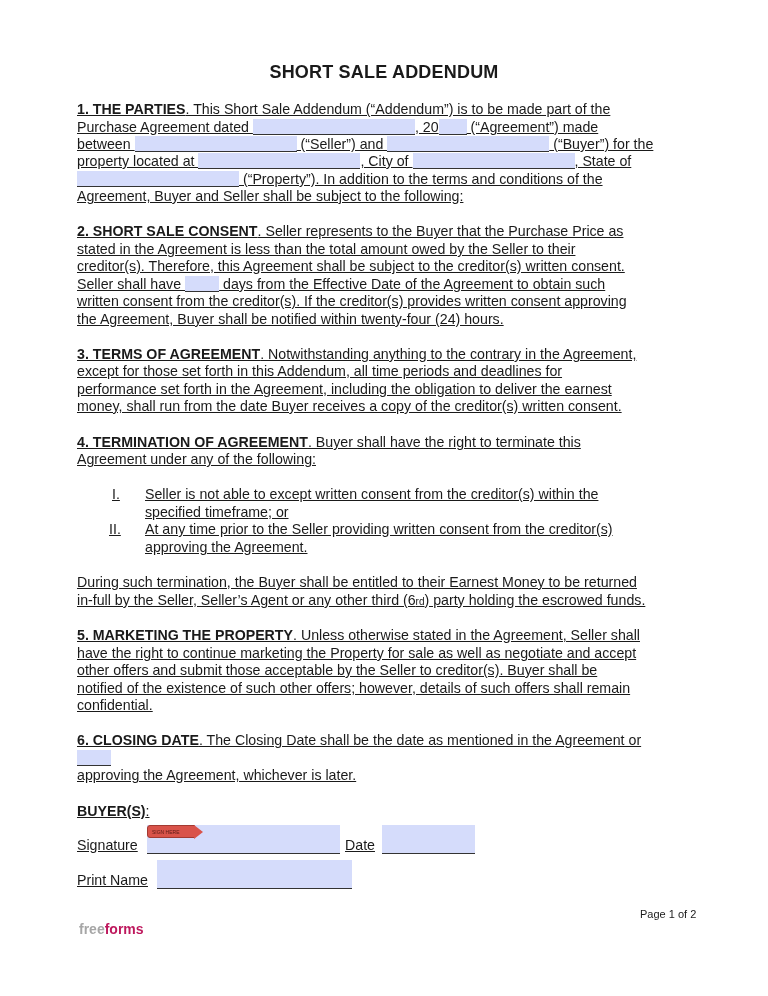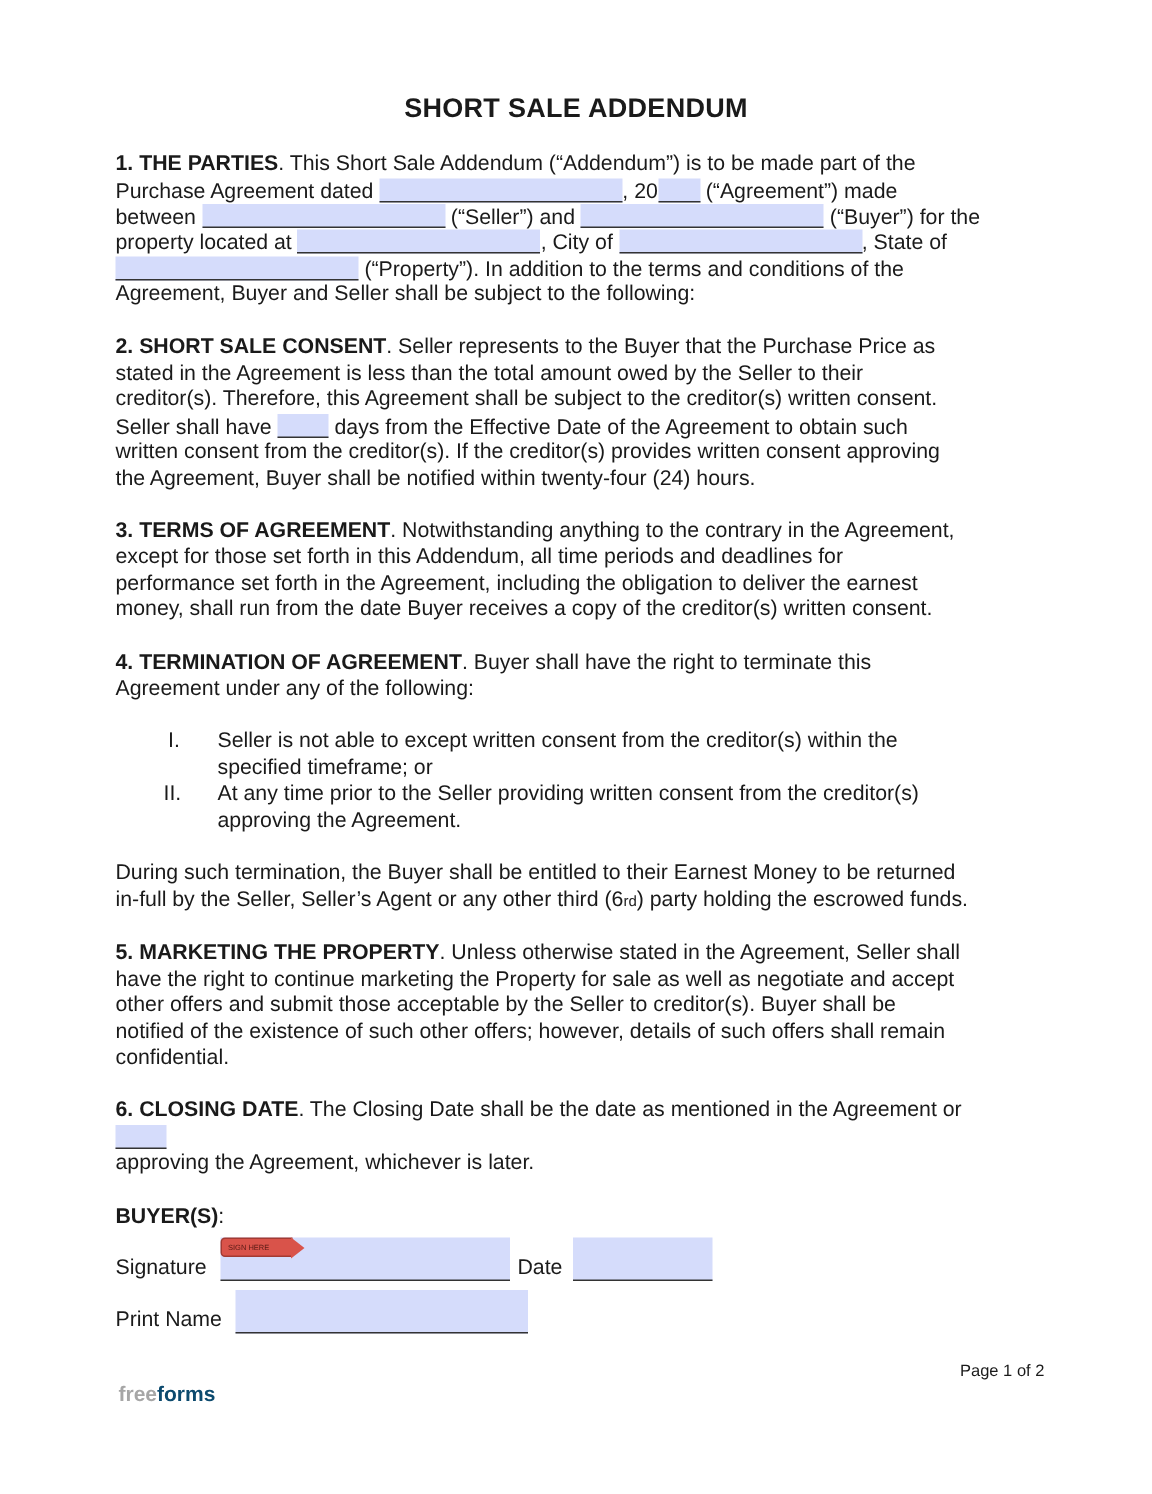--- a/index.html
+++ b/index.html
@@ -1,34 +1,34 @@
 <!DOCTYPE html>
 <html><head>
 <meta charset="utf-8">
 <style>
   html, body { margin:0; padding:0; background:#ffffff; }
   body { width:768px; height:996px; position:relative; overflow:hidden;
          font-family:"Liberation Sans", sans-serif; color:#1a1a1a; }
   .title { position:absolute; left:0; width:768px; top:62px; text-align:center;
            font-weight:bold; font-size:18px; letter-spacing:0.2px; }
-  .line { position:absolute; left:77px; font-size:14.2px; white-space:nowrap; line-height:17px; }
+  .line { position:absolute; left:77px; font-size:14.2px; white-space:nowrap; line-height:17px;text-decoration:underline; }
   .b { font-weight:bold; }
   .fld { display:inline-block; background:#d5dcfb; border-bottom:1px solid #333;
          height:15px; vertical-align:-3px; }
   .fld.abs { position:absolute; }
   .sup { font-size:10px; }
   .sighere { position:absolute; left:147px; top:825px; width:48px; height:13px;
              background:#d9534a; border:1px solid #a33a32; border-radius:3px 0 0 3px;
              font-size:5px; color:#5a1a15; line-height:13px; padding-left:4px; box-sizing:border-box;}
   .sighere:after { content:""; position:absolute; right:-9px; top:-1px;
              border-top:7px solid transparent; border-bottom:7px solid transparent;
              border-left:9px solid #d9534a; }
   .logo { position:absolute; left:79px; top:921px; font-size:14px; font-weight:bold; }
   .logo .free { color:#a6a6a6; }
-  .logo .forms { color:#0c4a6e; }
+  .logo .forms { color:#be185d; }
   .page { position:absolute; left:640px; top:908px; font-size:11px; }
 </style>
 </head>
 <body>
 
 <div class="title">SHORT SALE ADDENDUM</div>
 
 <div class="line" style="top:101px"><span class="b">1. THE PARTIES</span><span>. This Short Sale Addendum (“Addendum”) is to be made part of the</span></div>
 <div class="line" style="top:119px"><span>Purchase Agreement dated </span><span class="fld" style="width:162px"></span><span>, 20</span><span class="fld" style="width:28px"></span><span>  (“Agreement”) made</span></div>
 <div class="line" style="top:136px"><span>between </span><span class="fld" style="width:162px"></span><span> (“Seller”) and </span><span class="fld" style="width:162px"></span><span> (“Buyer”) for the</span></div>

